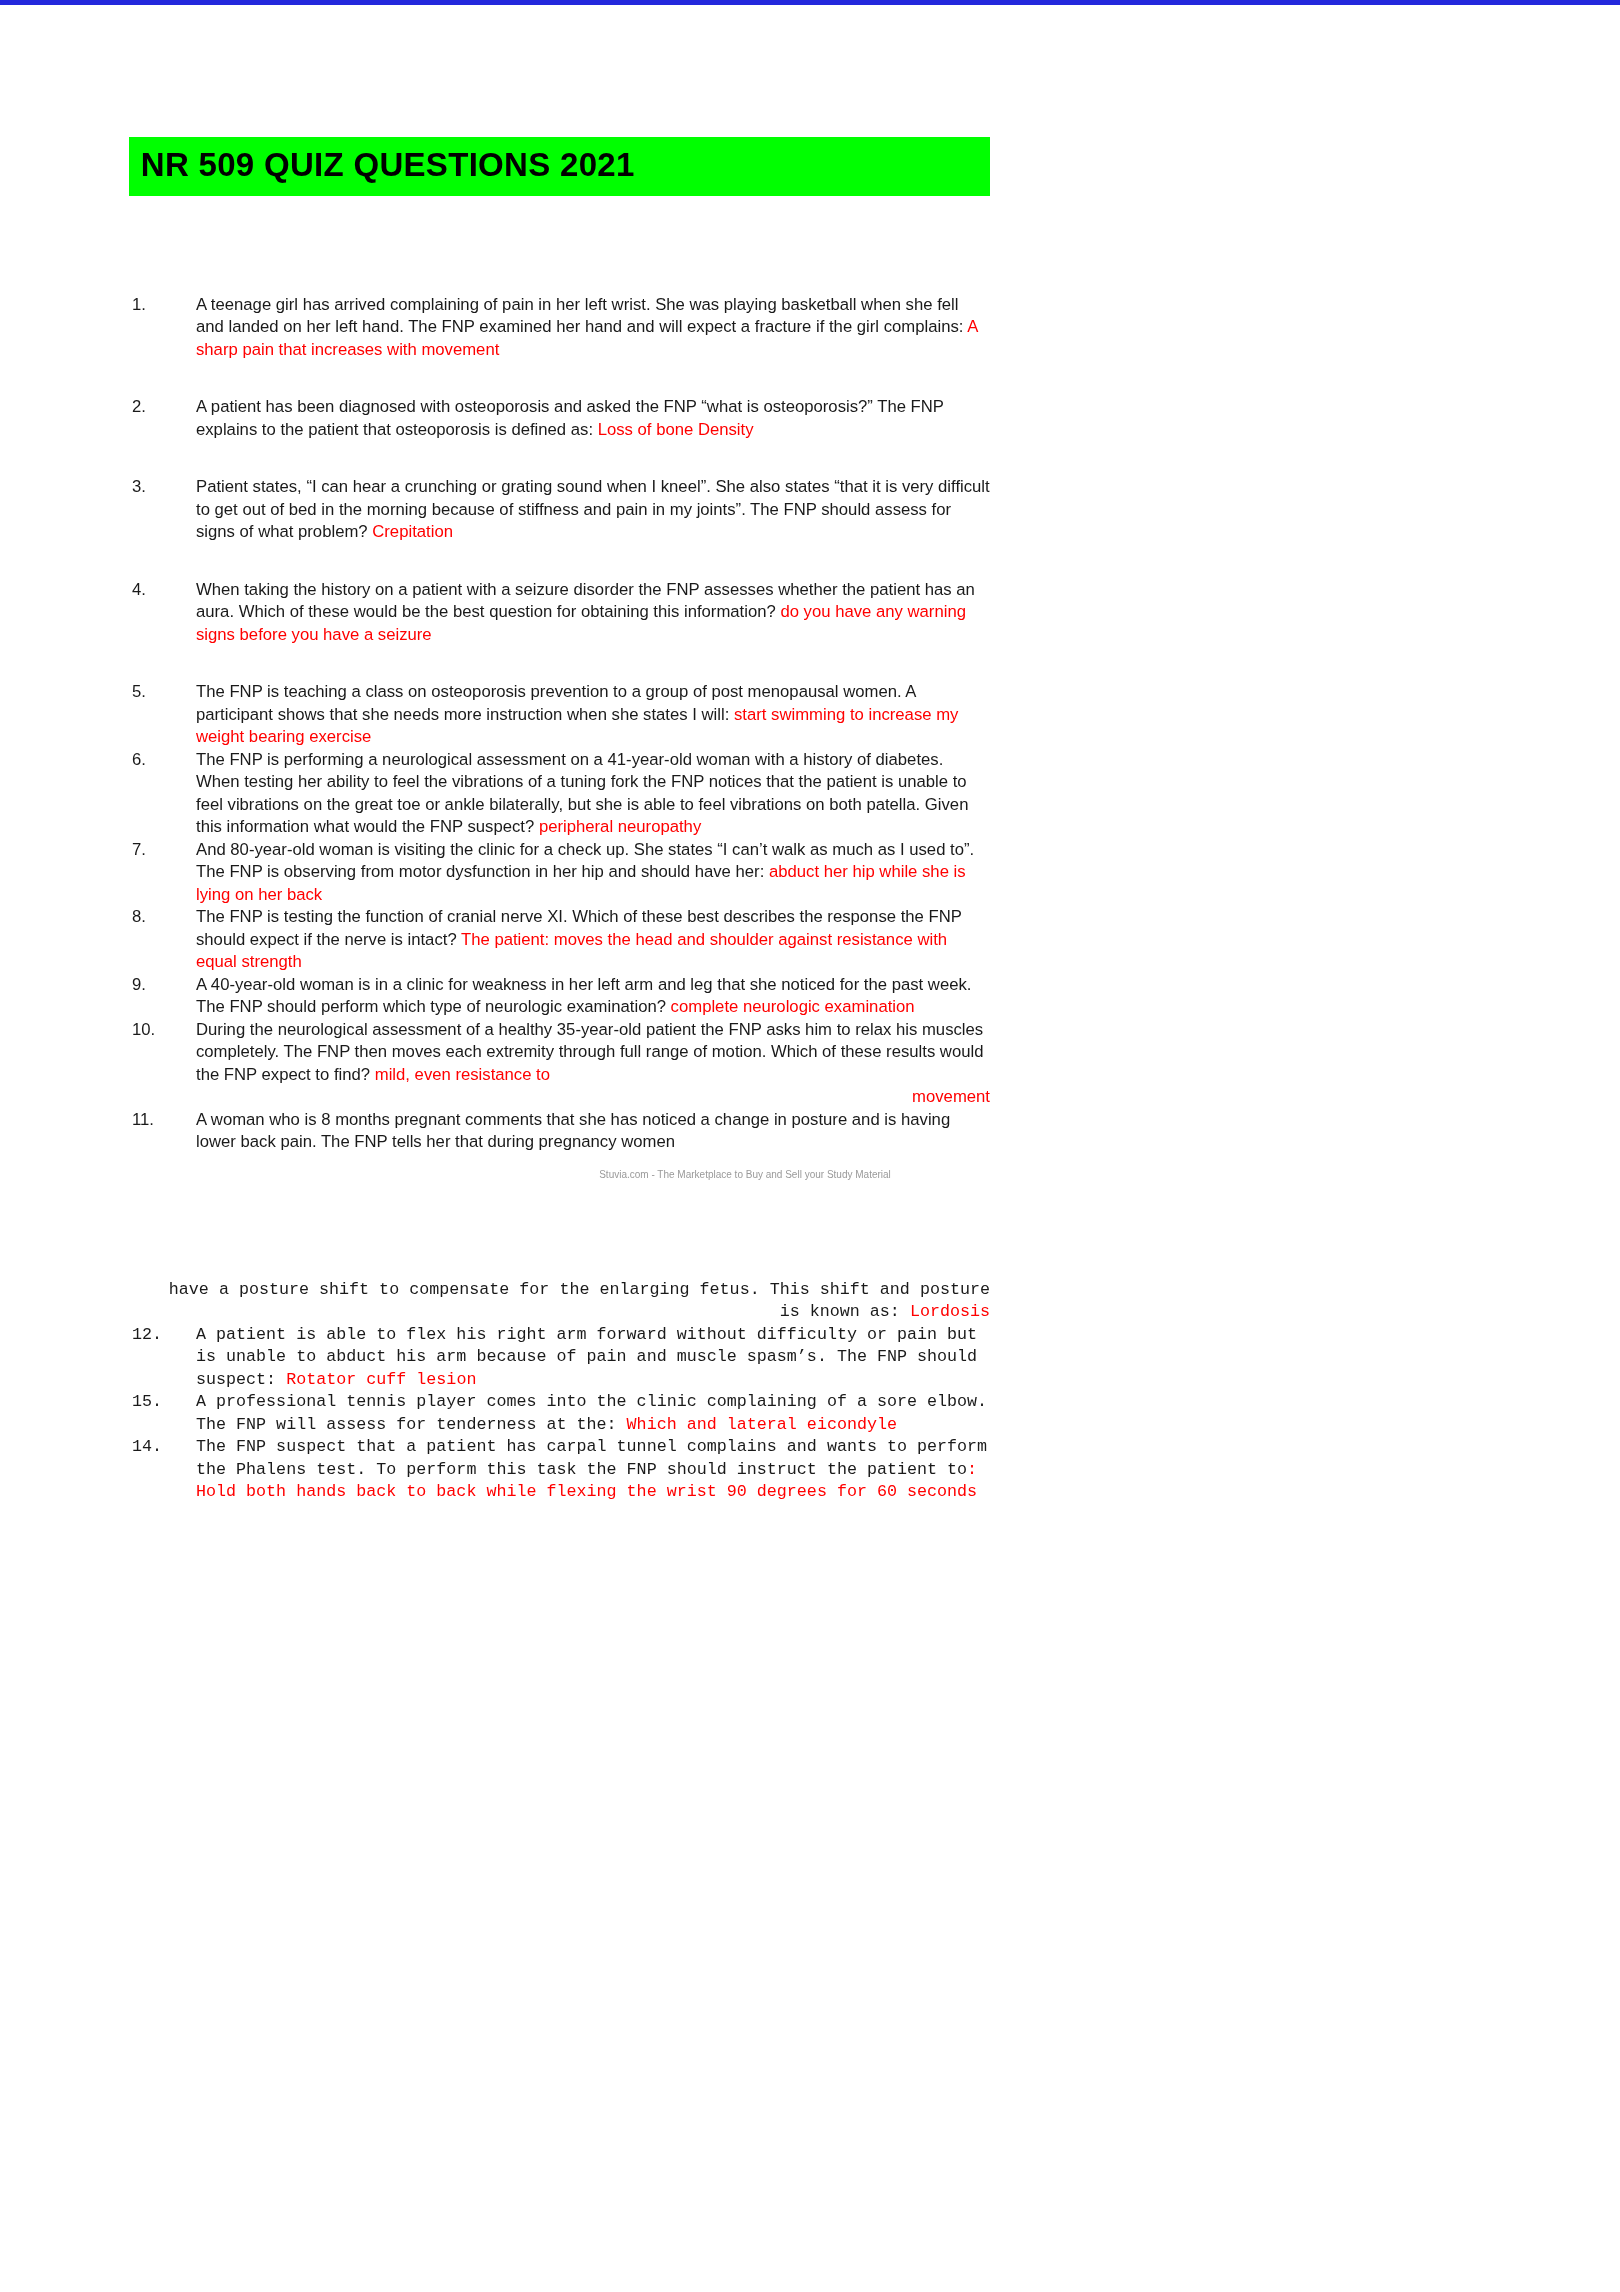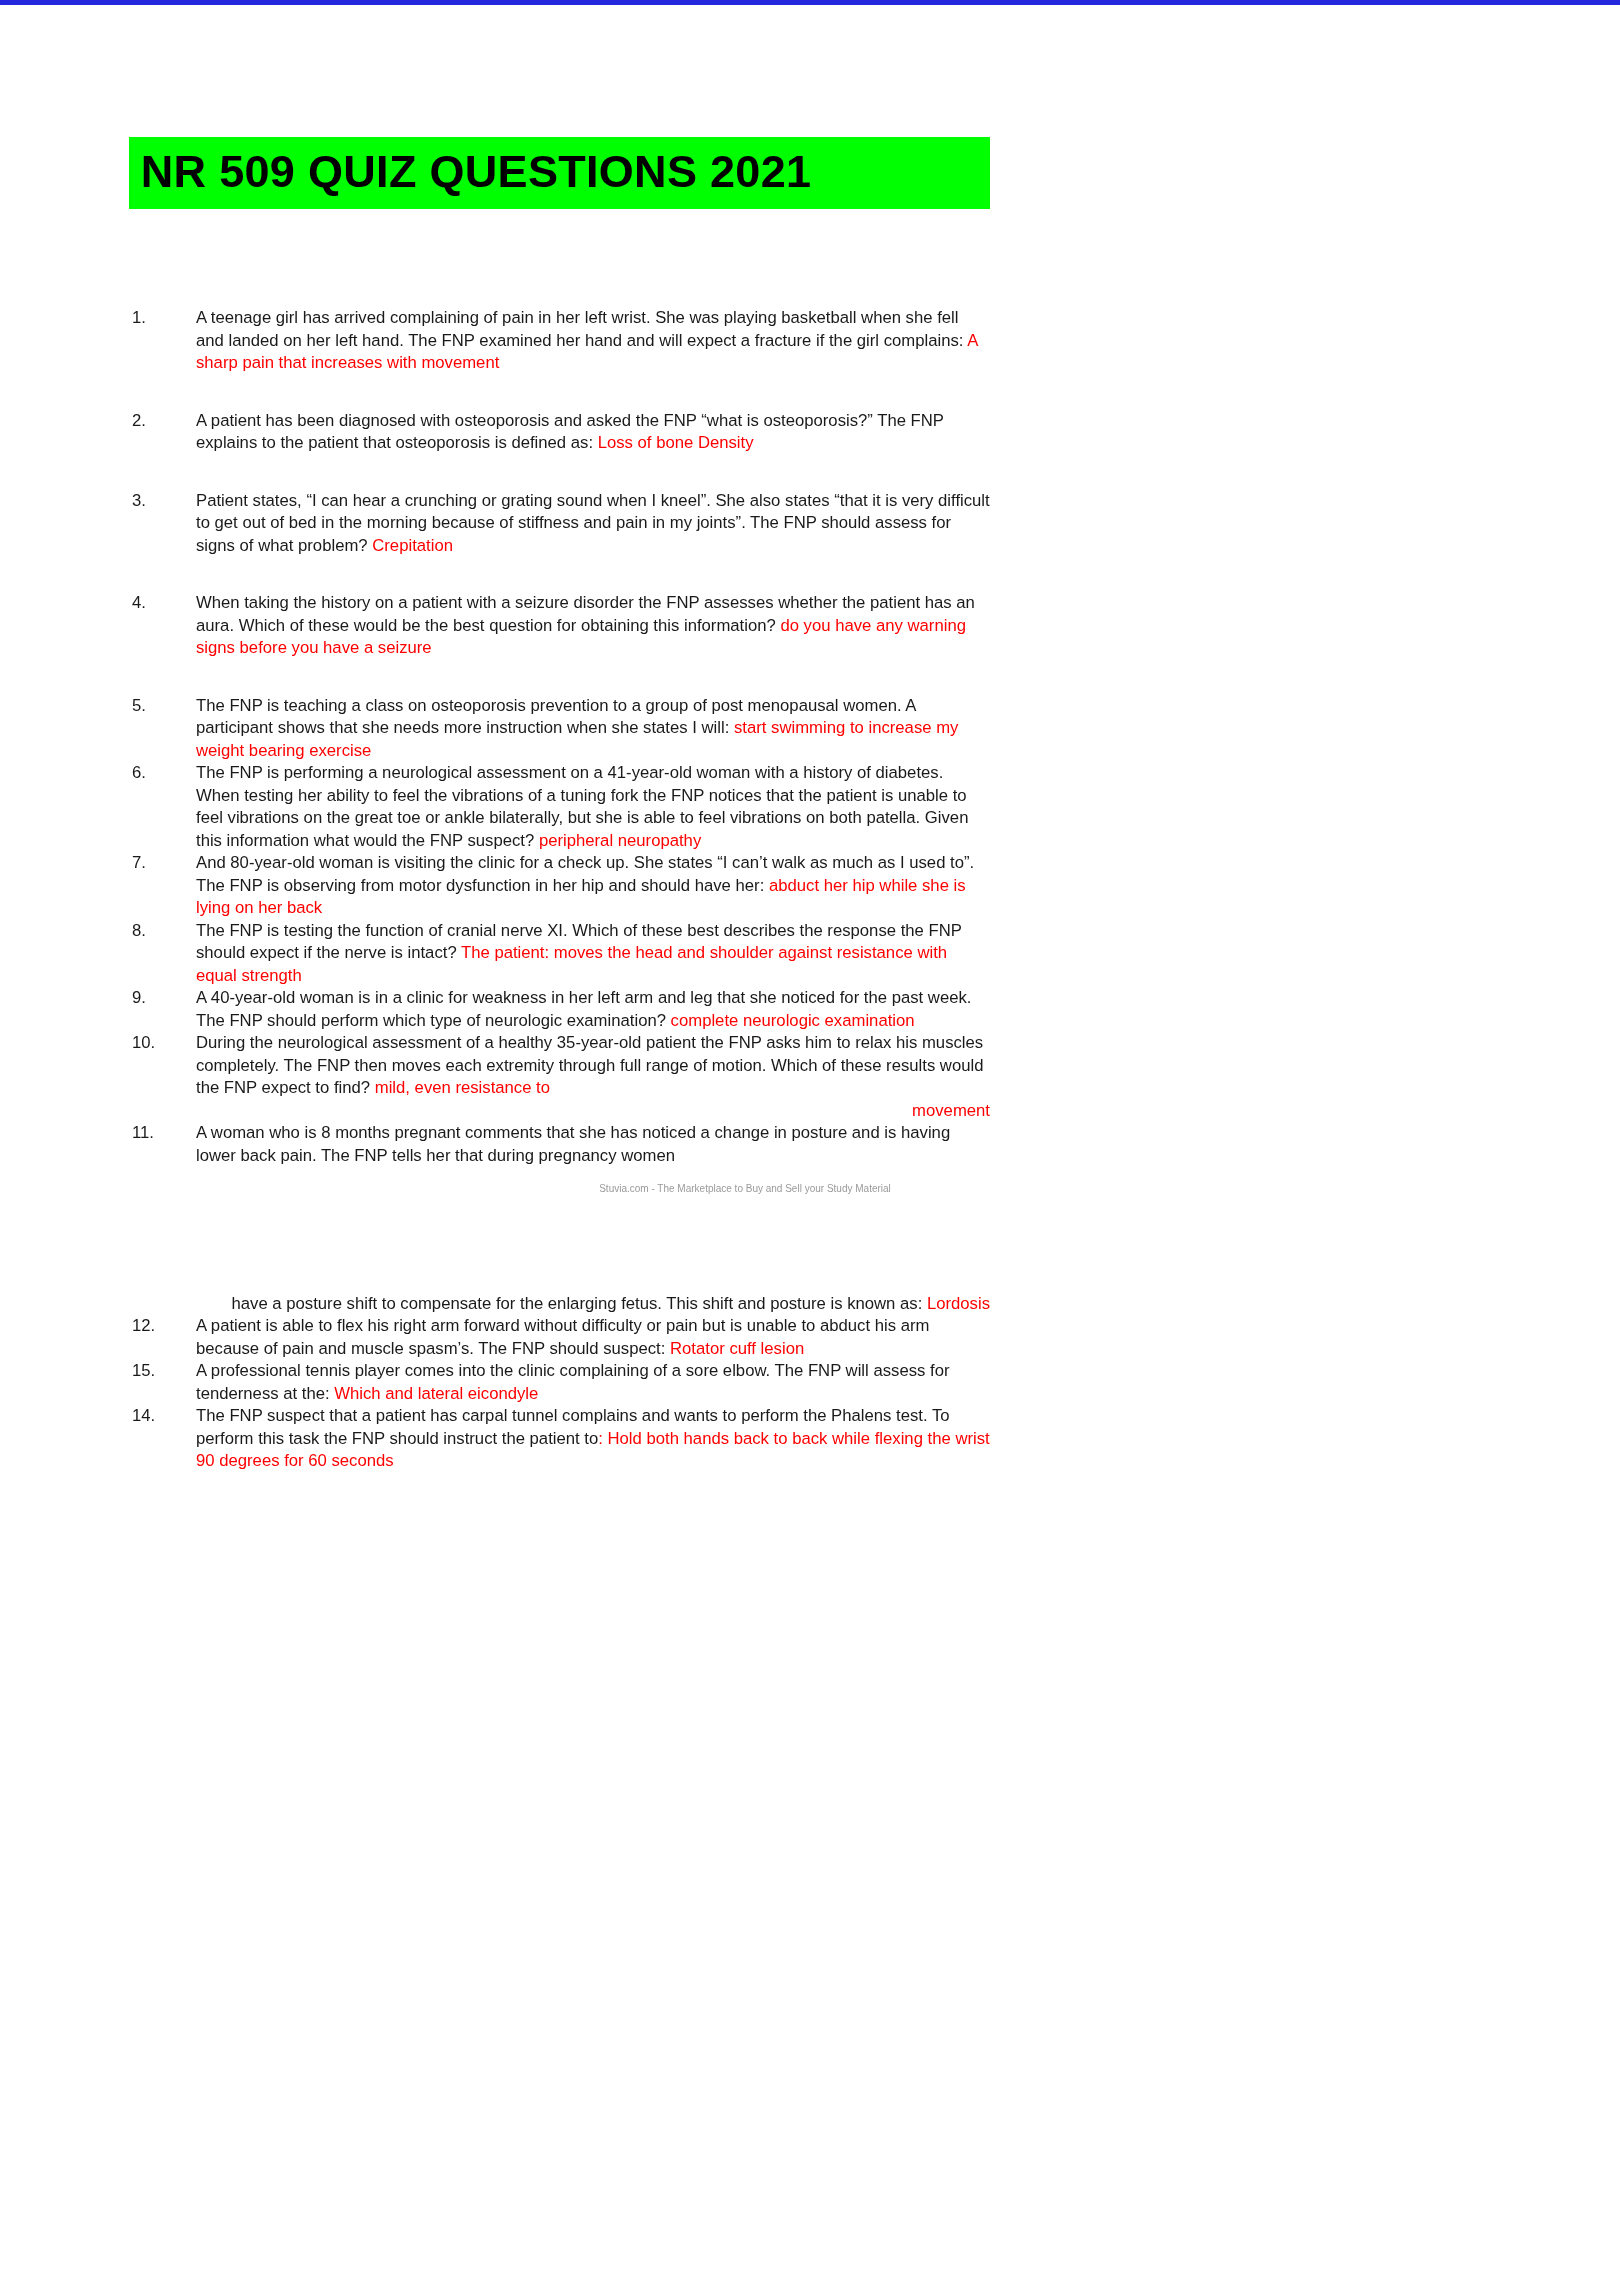--- a/index.html
+++ b/index.html
@@ -27,21 +27,21 @@
   .content{
     width:861px;
     margin-left:129px;
   }
   .title-block{
     margin-top:137px;
     background:var(--hl);
     padding:8.8px 11.8px 11.8px 11.8px;
   }
   .title-block h1{
-    font-size:45px;
+    font-size:33px;
     line-height:1.15;
     font-weight:bold;
     color:#000000;
     letter-spacing:0.3px;
   }
   .q-list{margin-top:98px;}
   .q{
     position:relative;
     padding-left:67px;
     font-size:16.7px;
@@ -61,21 +61,21 @@
   }
   .answer{color:var(--ans);}
   .footer-wrap{
     width:1490px;
     margin-top:11.8px;
     text-align:center;
     font-size:10px;
     line-height:19.6px;
     color:var(--fgray);
   }
-  .page2{margin-top:94px;}
+  .page2{margin-top:94px;font-family:Liberation Mono, monospace;}
 </style>
 </head>
 <body>
 
 <div class="top-bar"></div>
 
 <div class="content">
   <div class="title-block">
     <h1>NR 509 QUIZ QUESTIONS 2021</h1>
   </div>

